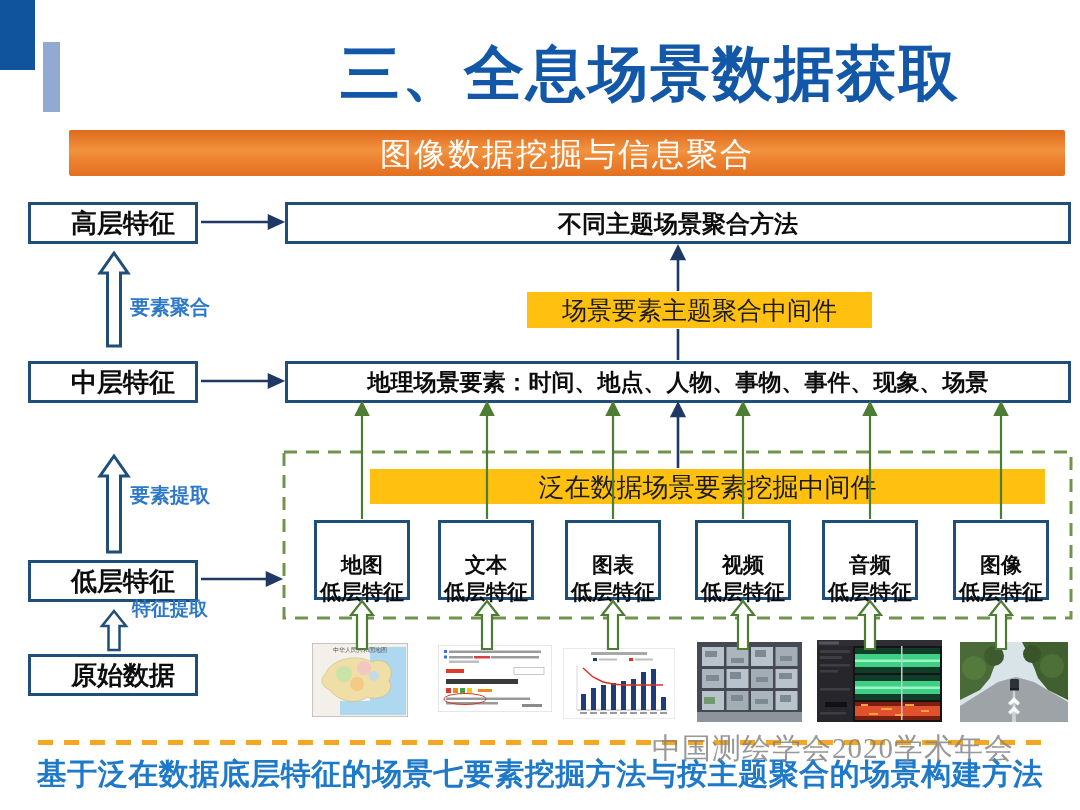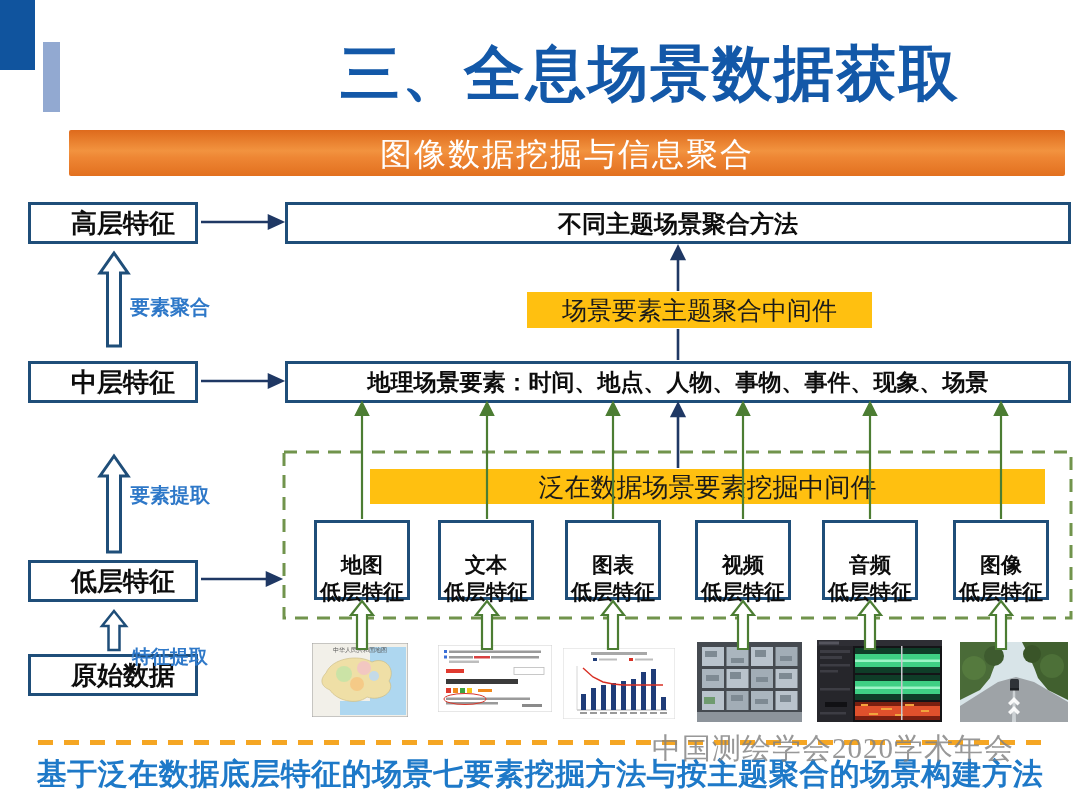--- a/index.html
+++ b/index.html
@@ -42,21 +42,21 @@
 <div class="abs title">三、全息场景数据获取</div>
 <div class="abs banner">图像数据挖掘与信息聚合</div>
 
 <div class="abs wbox leftbox" style="top:202px">高层特征</div>
 <div class="abs wbox leftbox" style="top:361px">中层特征</div>
 <div class="abs wbox leftbox" style="top:560px">低层特征</div>
 <div class="abs wbox leftbox" style="top:654px">原始数据</div>
 
 <div class="abs alabel" style="left:130px;top:294px">要素聚合</div>
 <div class="abs alabel" style="left:130px;top:482px">要素提取</div>
-<div class="abs alabel" style="left:132px;top:644px;font-size:19px">特征提取</div>
+<div class="abs alabel" style="left:132px;top:596px;font-size:19px">特征提取</div>
 
 <div class="abs wbox" style="left:285px;top:202px;width:786px;height:42px;font-size:24px;line-height:37px">不同主题场景聚合方法</div>
 <div class="abs ybox" style="left:505px;top:292px;width:345px;height:36px;font-size:25px;line-height:37px">场景要素主题聚合中间件</div>
 <div class="abs wbox" style="left:285px;top:361px;width:786px;height:42px;font-size:23px;line-height:37px">地理场景要素：时间、地点、人物、事物、事件、现象、场景</div>
 <div class="abs ybox" style="left:348px;top:469px;width:675px;height:35px;font-size:26px;line-height:36px">泛在数据场景要素挖掘中间件</div>
 
 <div class="abs wbox fbox" style="left:314px">
   <div>地图</div>
   <div>低层特征</div>
 </div>

